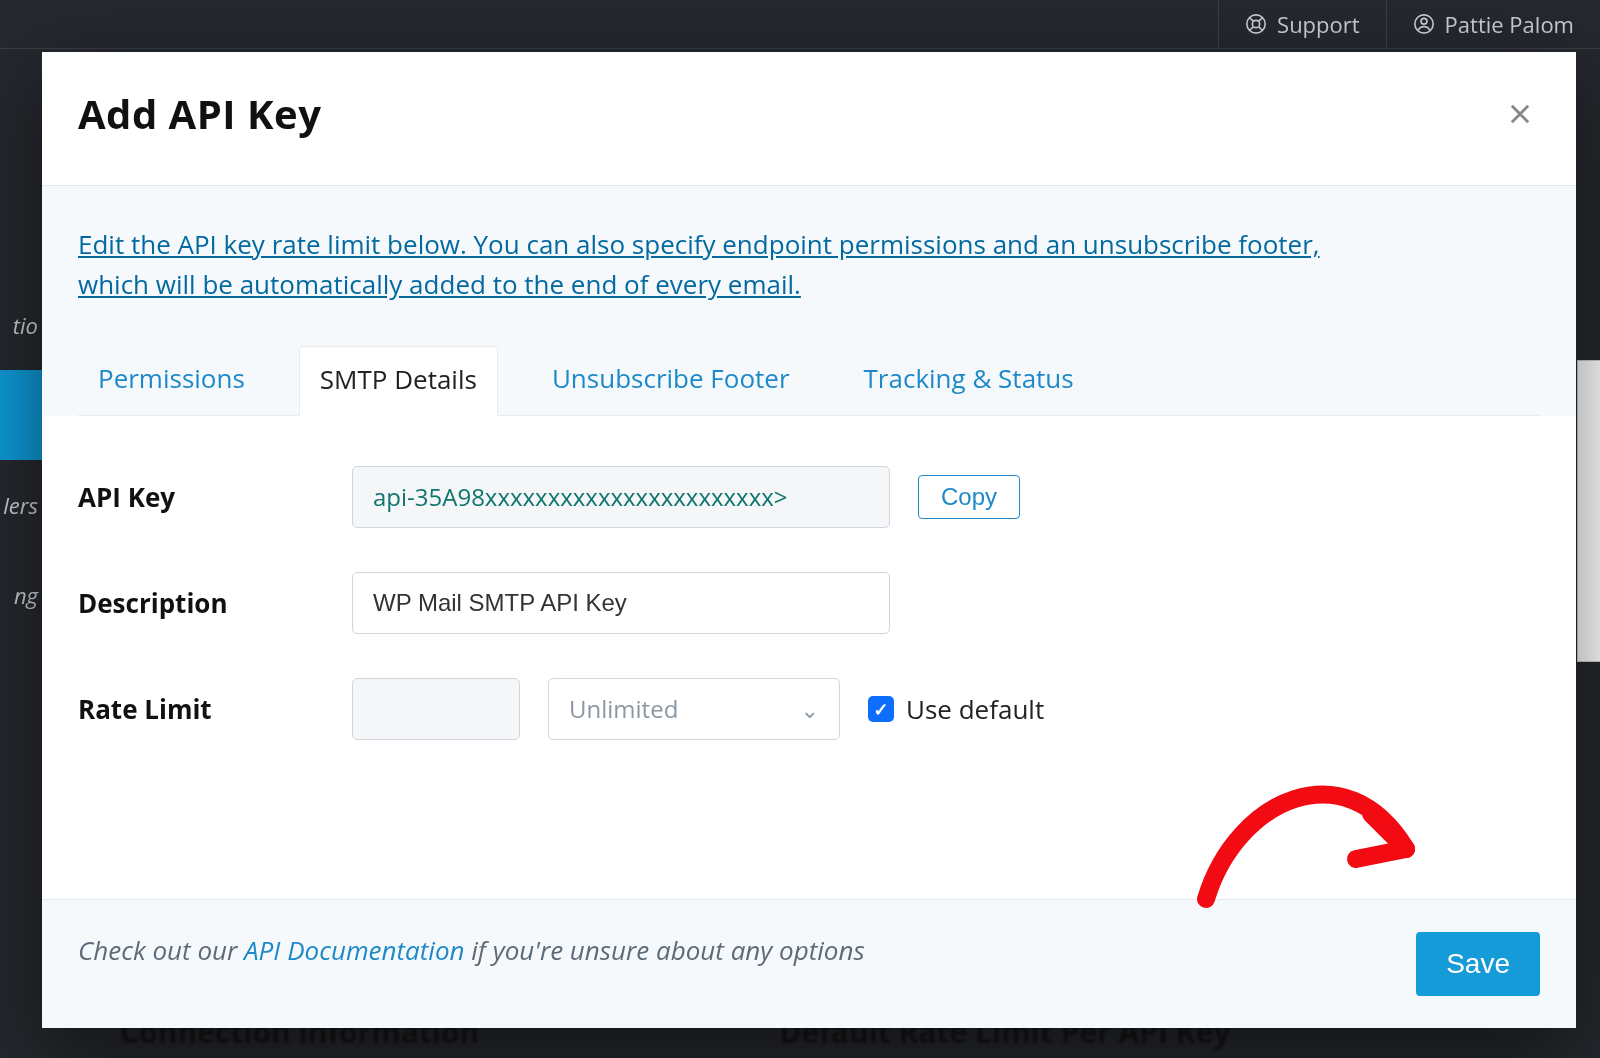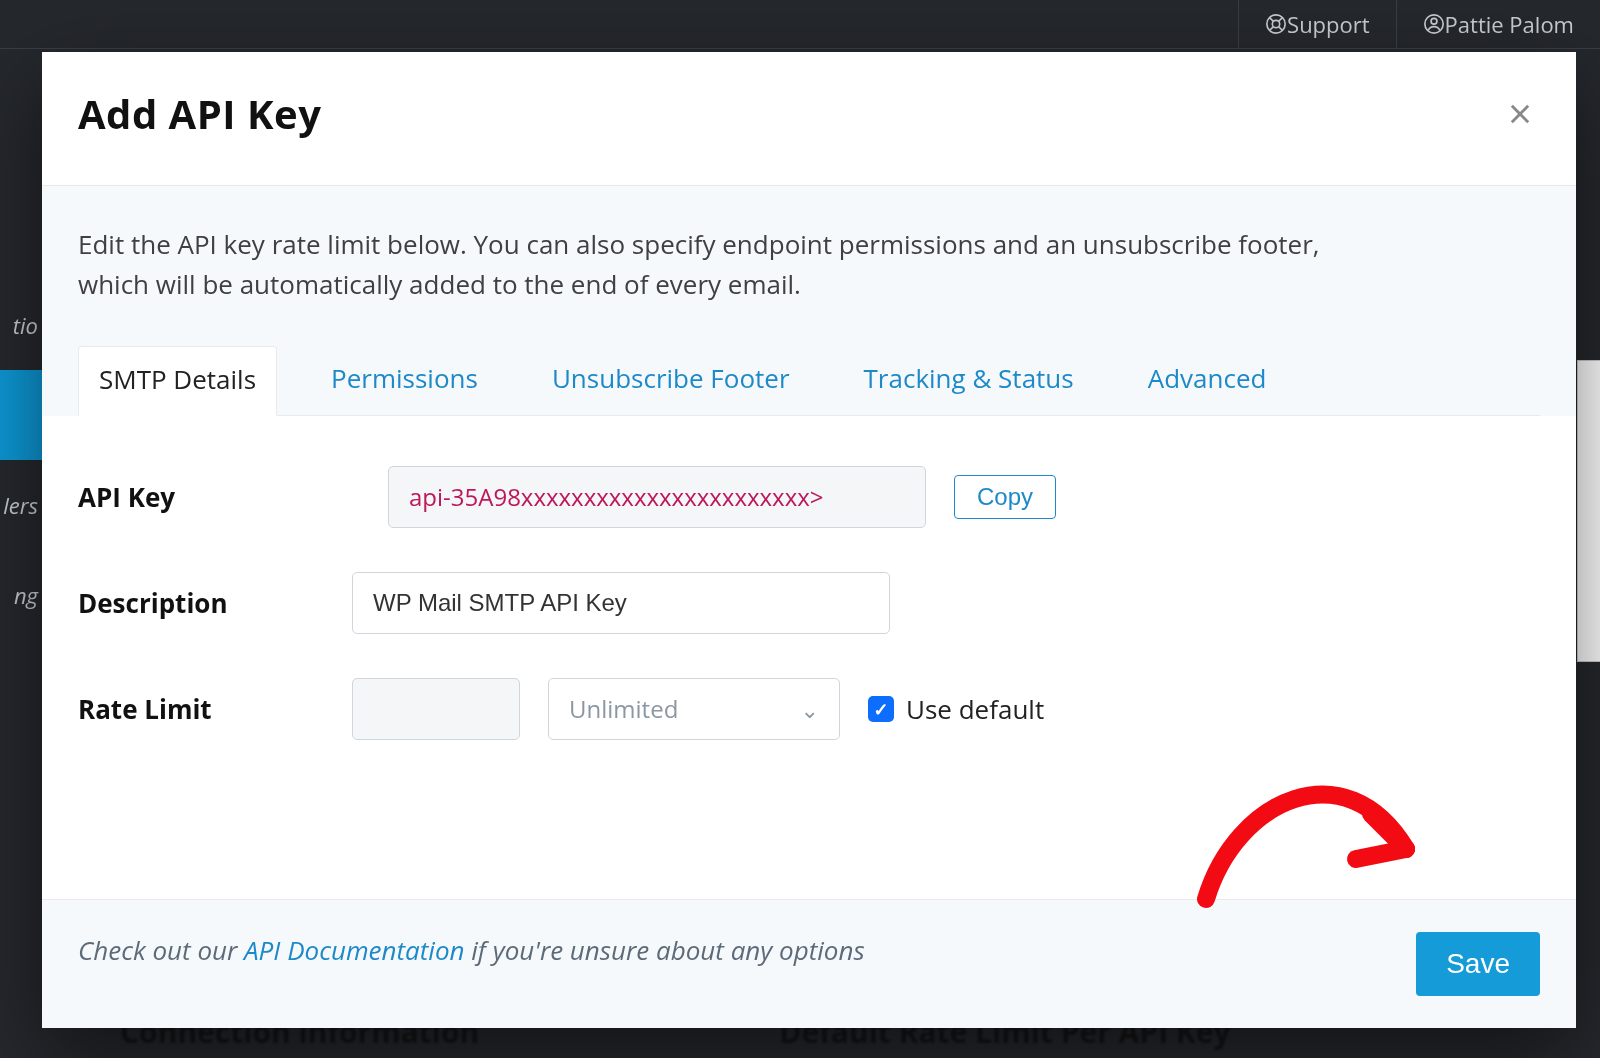--- a/index.html
+++ b/index.html
@@ -28,20 +28,21 @@
     display: flex;
     justify-content: flex-end;
     align-items: stretch;
     color: #c8cdd3;
     font-size: 22px;
     border-bottom: 1px solid #3a3f46;
   }
   .topbar .topbar-item {
     display: flex;
     align-items: center;
+    gap: 10px;
     padding: 4px 26px;
     border-left: 1px solid #3a3f46;
     cursor: pointer;
     white-space: nowrap;
   }
   .topbar svg { width: 22px; height: 22px; stroke: #c8cdd3; fill: none; stroke-width: 1.8; }
 
   
   .sidebar-frag {
     position: absolute;
@@ -124,22 +125,23 @@
   }
   .close-btn svg { width: 28px; height: 28px; stroke: #888; stroke-width: 2.5; fill: none; }
 
   .modal-bluearea {
     background: #f6f9fc;
     padding: 38px 36px 0 36px;
   }
   .intro {
     font-size: 26px;
     line-height: 1.55;
-    color: #404040;
+    color: #0369a1;
     max-width: 1300px;
+    text-decoration: underline;
   }
 
   .tabs {
     margin-top: 40px;
     display: flex;
     gap: 34px;
     font-size: 26px;
     border-bottom: 1px solid #e7eaef;
   }
   .tab {
@@ -188,27 +190,26 @@
     border: 1px solid #cfd6dd;
     border-radius: 5px;
     font-size: 24px;
     padding: 0 20px;
     box-sizing: border-box;
     color: #333;
     background: #fff;
   }
   .tf-ro {
     background: #f4f6f8;
-    color: #be185d;
+    color: #0f766e;
     width: 538px;
     display: flex;
     align-items: center;
     white-space: nowrap;
     overflow: hidden;
-    margin-left: 36px;
   }
   input.tf { width: 538px; }
   .tf-small {
     width: 168px;
     background: #f4f6f8;
   }
   .sel {
     width: 292px;
     display: flex;
     align-items: center;
@@ -332,25 +333,24 @@
           <line x1="5" y1="5" x2="19" y2="19"></line>
           <line x1="19" y1="5" x2="5" y2="19"></line>
         </svg>
     </div>
   </div>
 
   <div class="modal-bluearea">
     <div class="intro">Edit the API key rate limit below. You can also specify endpoint permissions and an unsubscribe footer, which will be automatically added to the end of every email.</div>
 
     <div class="tabs">
+      <div class="tab">Permissions</div>
       <div class="tab active">SMTP Details</div>
-      <div class="tab">Permissions</div>
       <div class="tab">Unsubscribe Footer</div>
       <div class="tab">Tracking &amp; Status</div>
-      <div class="tab">Advanced</div>
     </div>
   </div>
 
   <div class="modal-body">
 
     <div class="form-row">
       <div class="form-label">API Key</div>
       <div class="field-wrap">
         <div class="tf-ro">api-35A98xxxxxxxxxxxxxxxxxxxxxxx&gt;</div>
         <button class="copy-btn">Copy</button>

